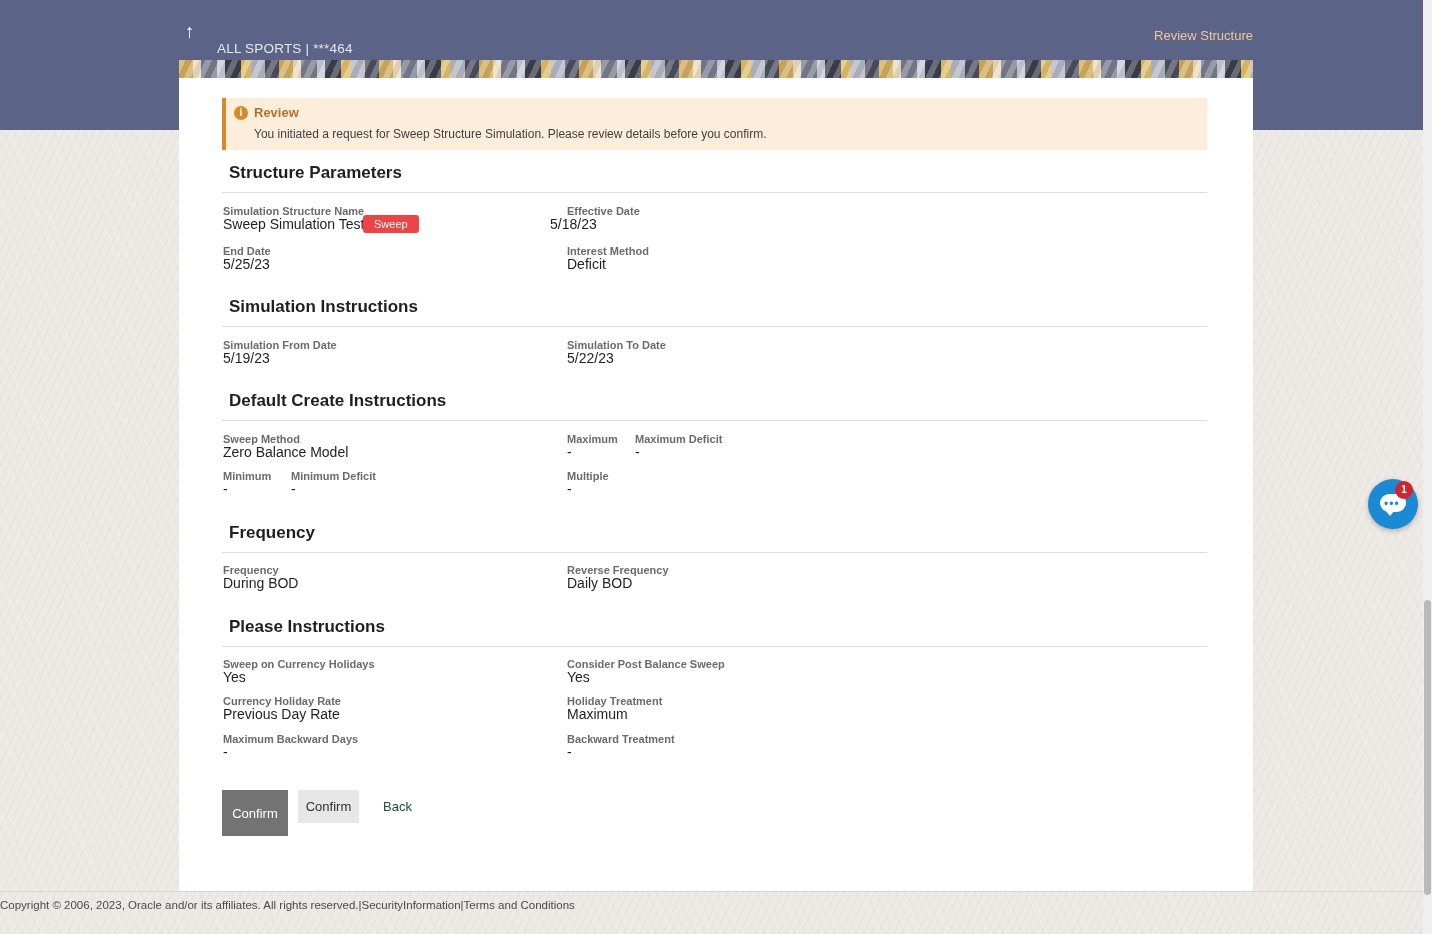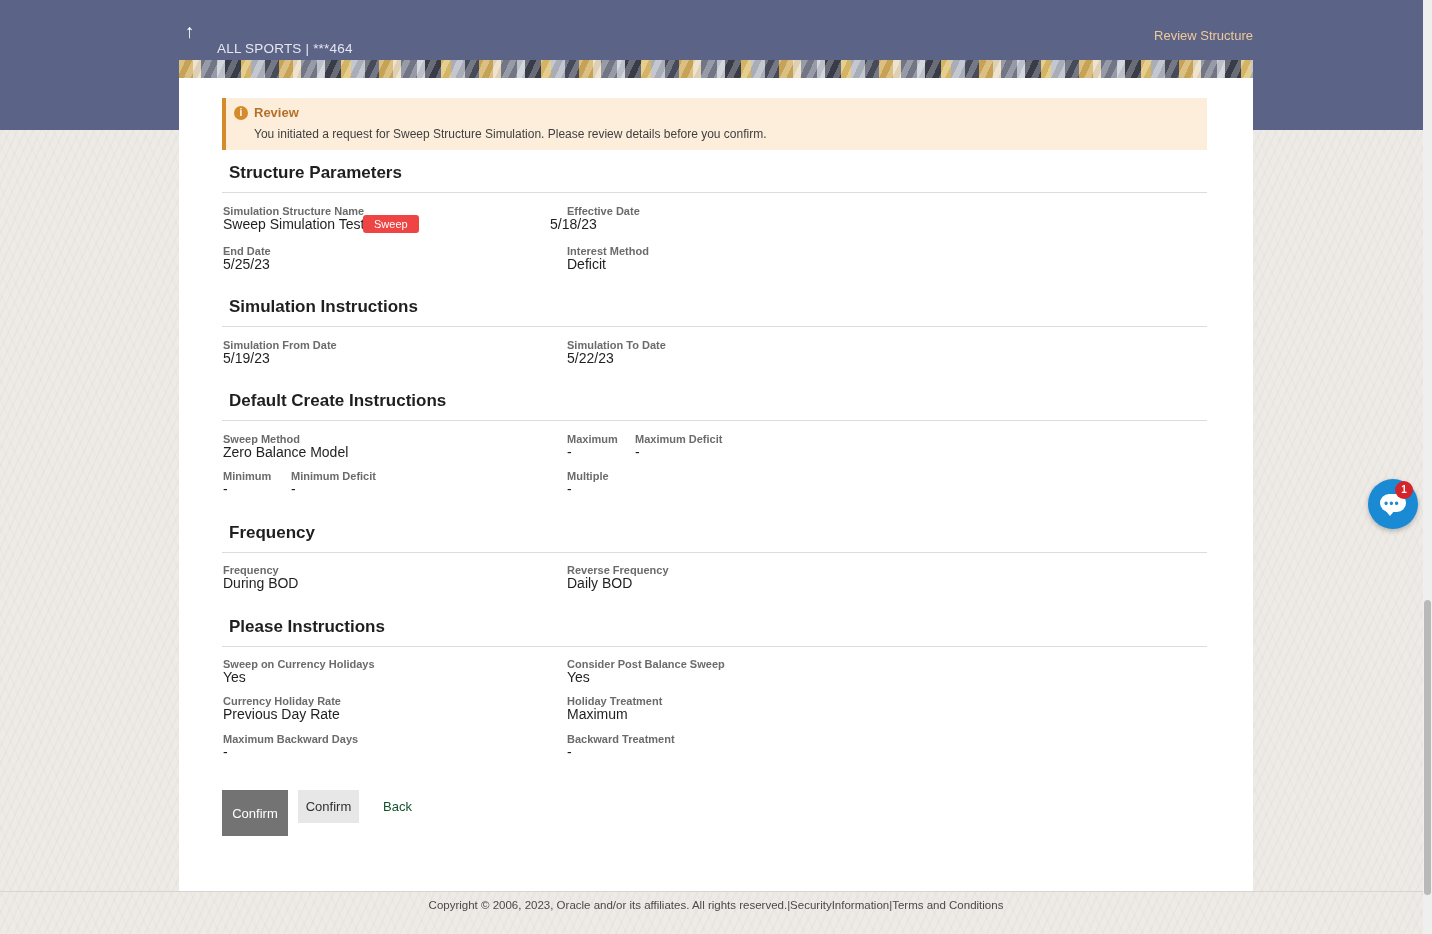--- a/index.html
+++ b/index.html
@@ -133,21 +133,21 @@
     background: #e7e7e7; color: #2f2f2f;
   }
   .btn-back {
     left: 375px; top: 790px; width: 45px; height: 33px;
     background: transparent; color: #14532d;
   }
 
   
   .footer {
     position: absolute; left: 0; top: 899px; width: 1432px;
-    text-align: center; font-size: 11.5px; color: #4a4a4a;
+    text-align: left; font-size: 11.5px; color: #4a4a4a;
   }
   .footer-sep { position: absolute; left: 0; top: 891px; width: 1432px; height: 1px; background: #d8d5d0; }
 
   
   .chat-fab {
     position: absolute; left: 1368px; top: 479px; width: 50px; height: 50px;
     border-radius: 50%; background: #1a8ad4; cursor: pointer;
     box-shadow: 0 2px 5px rgba(0,0,0,0.25);
   }
   .chat-glyph {

